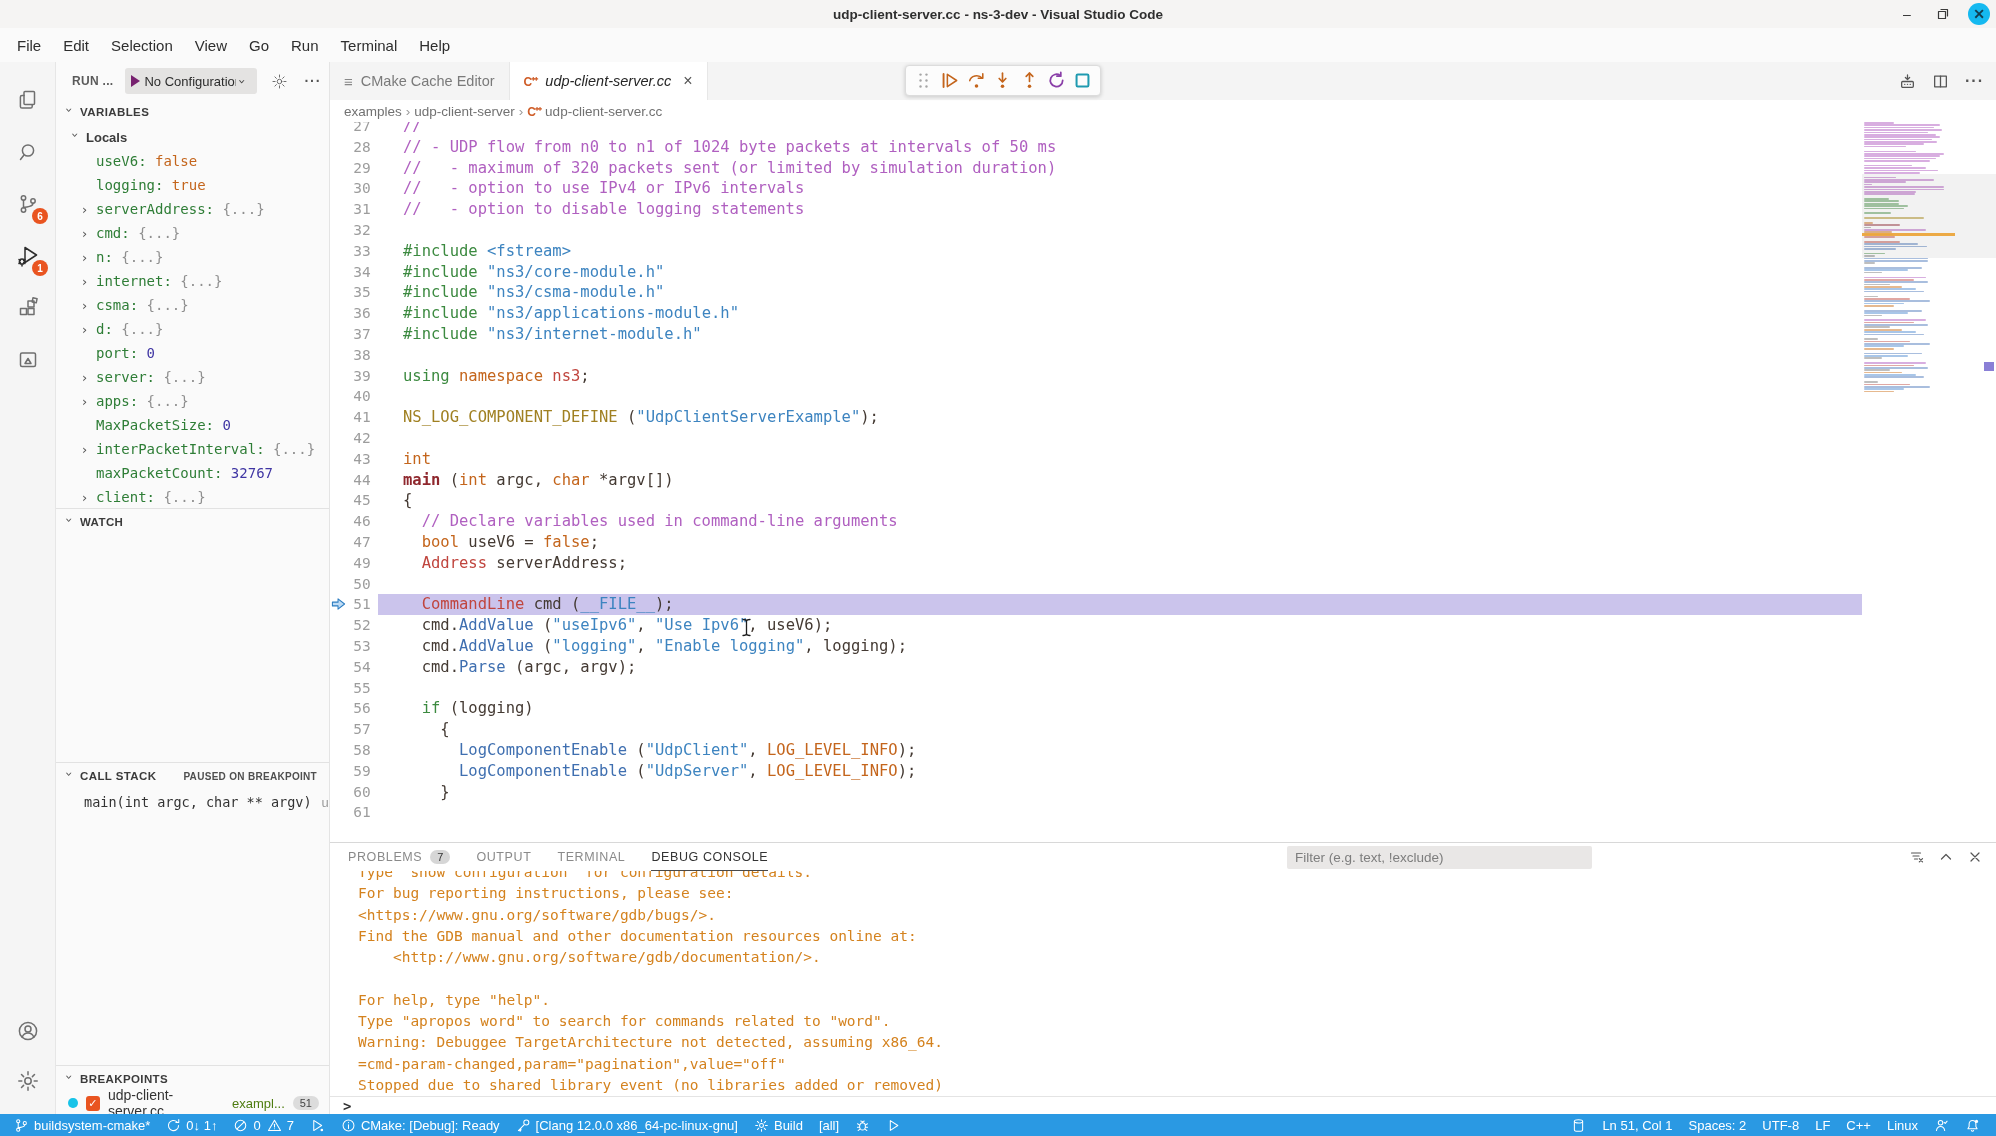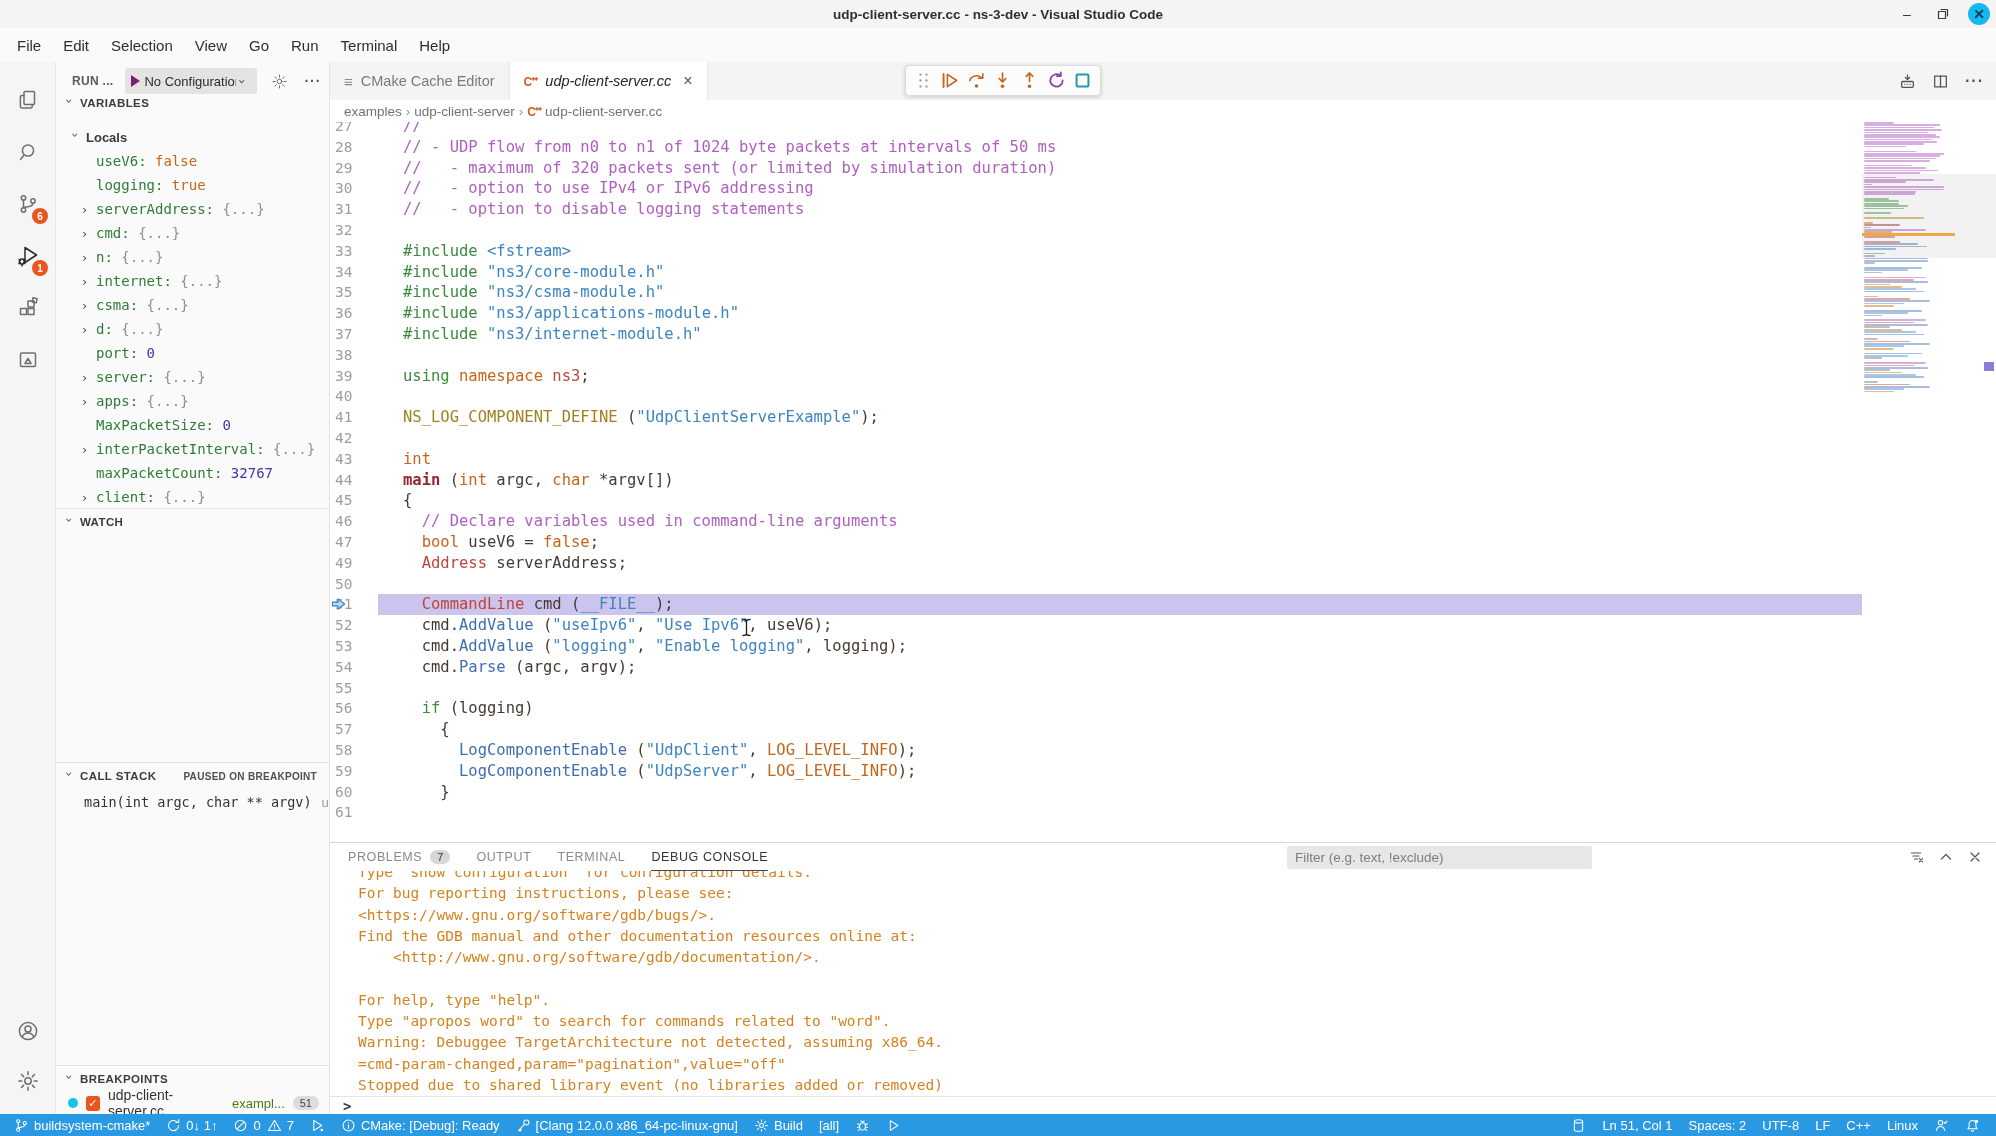--- a/index.html
+++ b/index.html
@@ -80,21 +80,21 @@
   .dbg-toolbar .icon{width:19px;height:19px}
   .dt-handle{color:#a5a5a5}.dt-orange{color:var(--c-debug_icon,#c4651c)}.dt-purple{color:var(--c-restart_icon,#8a3fa8)}.dt-teal{color:var(--c-stop_icon,#1f9ab0)}
   .breadcrumb{position:absolute;left:0;top:38px;width:100%;height:22px;display:flex;align-items:center;padding-left:14px;gap:4px;
     font-size:13.5px;color:#717171;background:#fff}
   .crumb-sep{color:#9a9a9a}
   .editor-main{position:absolute;left:0;top:60px;width:100%;height:720px;display:flex;overflow:hidden}
   .code-area{flex:1;overflow:hidden;position:relative}
   .code-scroll{margin-top:-6px}
   .code-line{display:flex;height:20.8px;line-height:20.8px;font-family:"DejaVu Sans Mono",monospace;font-size:15.5px;white-space:pre}
   .gutter{width:48px;flex:none;display:flex;justify-content:flex-end;position:relative}
-  .ln{width:28px;text-align:left;color:#9d9d9d;font-size:14.5px;margin-right:15px}
+  .ln{width:28px;text-align:center;color:#9d9d9d;font-size:14.5px;margin-right:2px}
   .lt{flex:1;color:#443a33;padding-left:25px}
   .code-line.current .lt{background:var(--c-current_line,#cbc4ec)}
   .dbg-arrow{position:absolute;left:1px;top:3px;width:15px;height:14px}
   .tk-c{color:#b060c0}.tk-kg{color:#3c8a40}.tk-ko{color:#c4651c}.tk-s{color:#3d84c0}.tk-m{color:#a08022}
   .tk-t{color:#c0453e}.tk-f{color:#3f6fb0}.tk-p{color:#443a33}.tk-b{color:#3d84c0}.tk-mn{color:#8f272d;font-weight:bold}
   .mm-col{width:134px;flex:none;position:relative}
   .minimap{position:absolute;left:0;top:0;width:93px;height:100%;}
   .mm-bar{height:1.7px;margin:0 0 .7px 2px;border-radius:1px}
   .mm-blank{height:2.4px}
   .mm-hl{position:absolute;left:0;top:111px;width:93px;height:3px;background:rgba(235,165,60,.95)}
@@ -228,21 +228,21 @@
         <span class="cfg-label">No Configurations</span>
         <span class="chev">›</span>
       </div>
       <span class="icon hdr-gear"><svg viewBox="0 0 24 24">
             <circle cx="12" cy="12" r="3.2"></circle>
             <path d="M12 2.8v3M12 18.2v3M2.8 12h3M18.2 12h3M5.5 5.5l2.1 2.1M16.4 16.4l2.1 2.1M18.5 5.5l-2.1 2.1M7.6 16.4l-2.1 2.1"></path>
           </svg></span>
       <span class="hdr-dots">···</span>
     </div>
 
-    <div class="sect-head" style="top:30px">
+    <div class="sect-head" style="top:39px">
       <span class="twisty open">›</span>
       <span class="sect-title">VARIABLES</span>
     </div>
     <div class="group-row" style="position:absolute;top:64px;width:100%">
       <span class="twisty open">›</span>
       <span class="group-label">Locals</span>
     </div>
     <div class="tree" style="top:87px">
         <div class="tree-row leaf"><span class="var-name">useV6: </span><span class="val-kw">false</span></div>
         <div class="tree-row leaf"><span class="var-name">logging: </span><span class="val-kw">true</span></div>
@@ -363,21 +363,21 @@
         <span class="crumb-sep">›</span>
         <span class="cpp-glyph">C⁺⁺</span>
         <span class="crumb">udp-client-server.cc</span>
       </div>
     <div class="editor-main">
       <div class="code-area">
         <div class="code-scroll">
             <div class="code-line"><div class="gutter"><span class="ln">27</span></div><span class="lt"><span class="tk-c">//</span></span></div>
             <div class="code-line"><div class="gutter"><span class="ln">28</span></div><span class="lt"><span class="tk-c">// - UDP flow from n0 to n1 of 1024 byte packets at intervals of 50 ms</span></span></div>
             <div class="code-line"><div class="gutter"><span class="ln">29</span></div><span class="lt"><span class="tk-c">//   - maximum of 320 packets sent (or limited by simulation duration)</span></span></div>
-            <div class="code-line"><div class="gutter"><span class="ln">30</span></div><span class="lt"><span class="tk-c">//   - option to use IPv4 or IPv6 addressing</span></span></div>
+            <div class="code-line"><div class="gutter"><span class="ln">30</span></div><span class="lt"><span class="tk-c">//   - option to use IPv4 or IPv6 intervals</span></span></div>
             <div class="code-line"><div class="gutter"><span class="ln">31</span></div><span class="lt"><span class="tk-c">//   - option to disable logging statements</span></span></div>
             <div class="code-line"><div class="gutter"><span class="ln">32</span></div><span class="lt">&nbsp;</span></div>
             <div class="code-line"><div class="gutter"><span class="ln">33</span></div><span class="lt"><span class="tk-kg">#include</span><span class="tk-p"> </span><span class="tk-s">&lt;fstream&gt;</span></span></div>
             <div class="code-line"><div class="gutter"><span class="ln">34</span></div><span class="lt"><span class="tk-kg">#include</span><span class="tk-p"> </span><span class="tk-s">"ns3/core-module.h"</span></span></div>
             <div class="code-line"><div class="gutter"><span class="ln">35</span></div><span class="lt"><span class="tk-kg">#include</span><span class="tk-p"> </span><span class="tk-s">"ns3/csma-module.h"</span></span></div>
             <div class="code-line"><div class="gutter"><span class="ln">36</span></div><span class="lt"><span class="tk-kg">#include</span><span class="tk-p"> </span><span class="tk-s">"ns3/applications-module.h"</span></span></div>
             <div class="code-line"><div class="gutter"><span class="ln">37</span></div><span class="lt"><span class="tk-kg">#include</span><span class="tk-p"> </span><span class="tk-s">"ns3/internet-module.h"</span></span></div>
             <div class="code-line"><div class="gutter"><span class="ln">38</span></div><span class="lt">&nbsp;</span></div>
             <div class="code-line"><div class="gutter"><span class="ln">39</span></div><span class="lt"><span class="tk-kg">using</span><span class="tk-p"> </span><span class="tk-ko">namespace</span><span class="tk-p"> </span><span class="tk-t">ns3</span><span class="tk-p">;</span></span></div>
             <div class="code-line"><div class="gutter"><span class="ln">40</span></div><span class="lt">&nbsp;</span></div>

